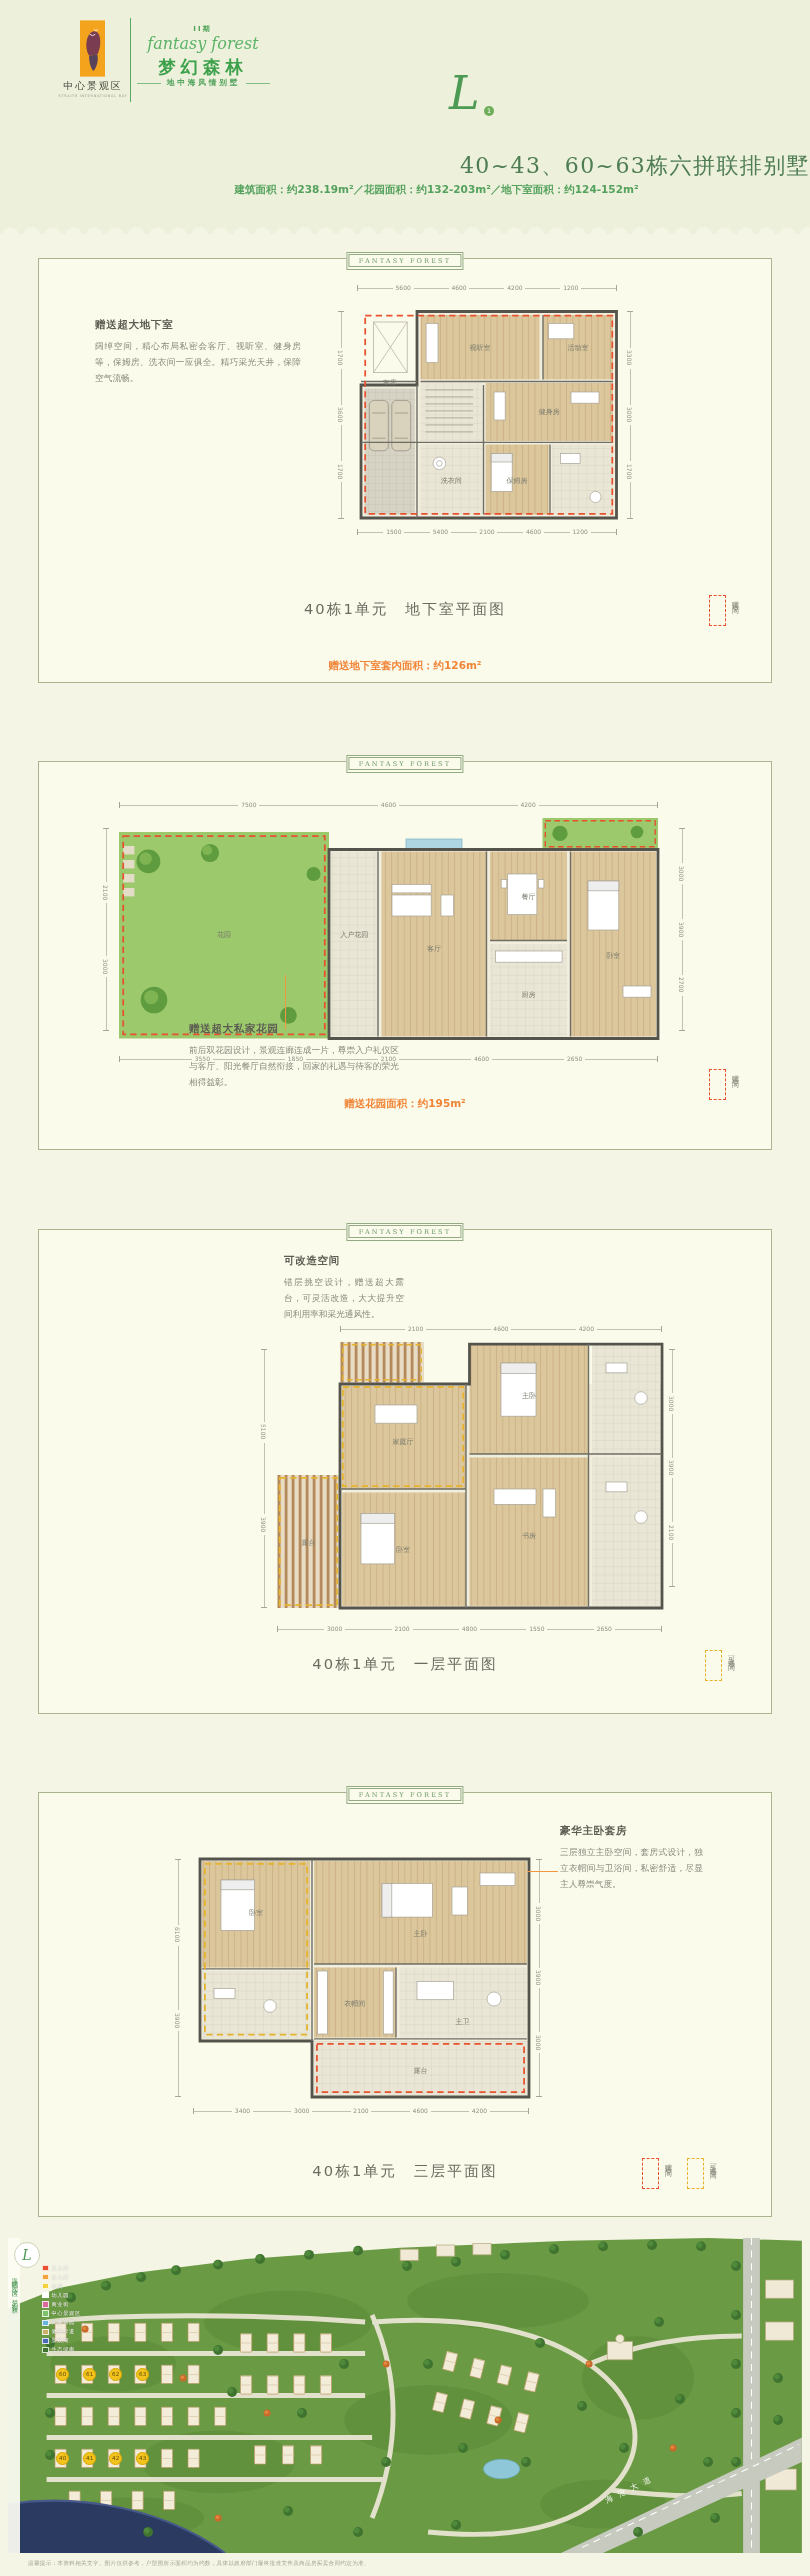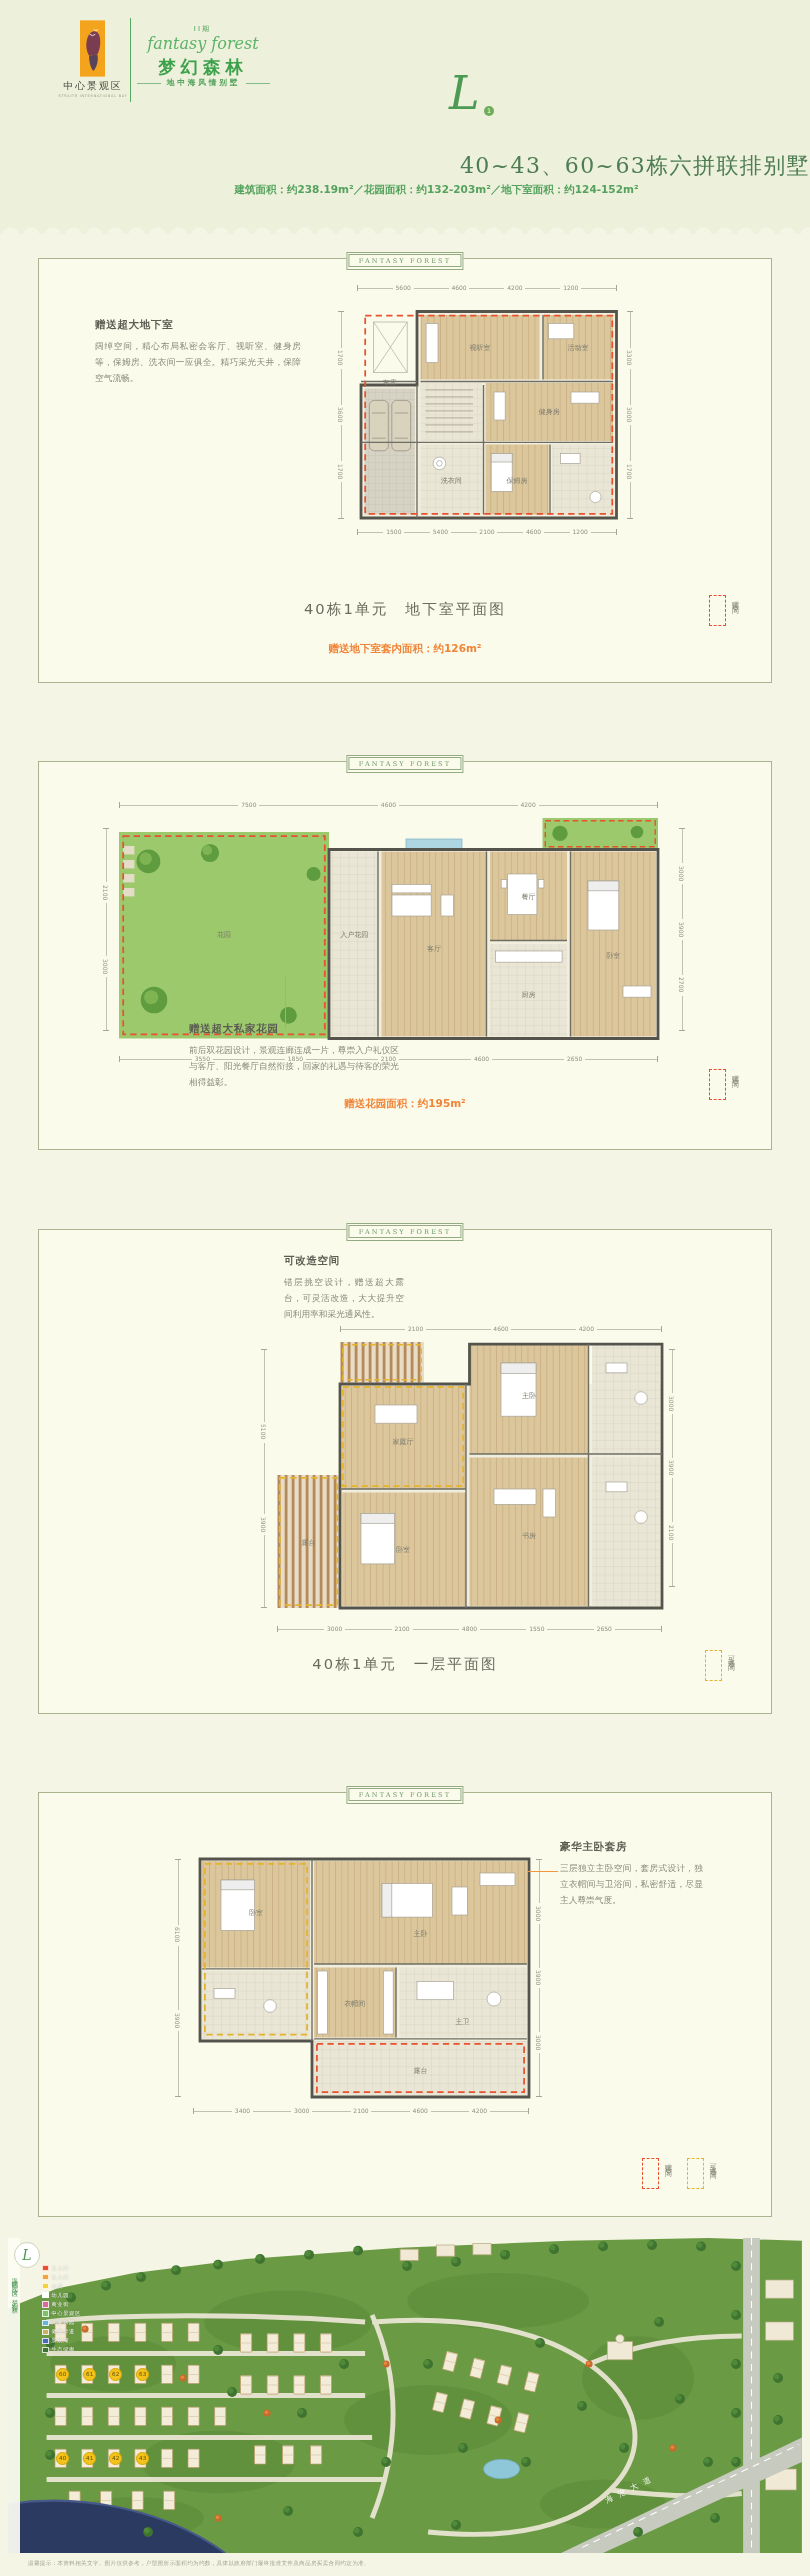--- a/index.html
+++ b/index.html
@@ -6,21 +6,21 @@
   .page{position:relative;width:810px;height:2576px;margin:0 auto;overflow:hidden;
         background:linear-gradient(#edf0da 0,#edf0da 238px,#f4f5e4 238px,#f4f5e4 100%);
         font-family:"DejaVu Sans","Liberation Sans",sans-serif;}
   .ab{position:absolute;}
 
   
   .brand-cn{left:44px;top:80px;width:98px;text-align:center;font-size:9.8px;color:#4b4b43;
             letter-spacing:2.1px;font-family:"DejaVu Serif","Liberation Serif",serif;}
   .brand-en{left:44px;top:94px;width:98px;text-align:center;font-size:3.5px;color:#9a9a8c;letter-spacing:0.7px;}
   .hdr-divider{left:130px;top:18px;width:0.7px;height:84px;background:#5aa963;}
-  .phase{left:157px;top:24px;width:91px;text-align:center;font-size:7px;color:#4ea257;letter-spacing:2.1px;font-weight:normal;}
+  .phase{left:157px;top:24px;width:91px;text-align:center;font-size:7px;color:#4ea257;letter-spacing:2.1px;font-weight:bold;}
   .script-title{left:140px;top:34px;width:126px;text-align:center;font-size:16px;color:#5cb369;
                 font-style:italic;font-family:"DejaVu Serif","Liberation Serif",serif;}
   .cn-title{left:147px;top:55px;width:112px;text-align:center;font-size:17.5px;font-weight:bold;color:#3da14c;letter-spacing:4.9px;}
   .tagline{left:125px;top:78px;width:157px;display:flex;align-items:center;justify-content:center;gap:5.6px;
            color:#53a35e;font-size:7.7px;letter-spacing:2.8px;font-weight:bold;}
   .tagline::before,.tagline::after{content:"";height:0.7px;width:24px;background:#82bd88;}
   .lmark{left:449px;top:70px;font-size:46px;line-height:46px;color:#4c9a53;font-style:italic;
          font-family:"DejaVu Serif","Liberation Serif",serif;}
   .lbadge{left:484px;top:106px;width:9.8px;height:9.8px;border-radius:50%;background:#6fae58;color:#fff;
           font-size:6.3px;display:flex;align-items:center;justify-content:center;}
@@ -203,21 +203,21 @@
         <span>3600</span>
         <span>1700</span>
       </div>
     <div class="dims-v" style="left:586px;top:52px;height:208px">
         <span>3300</span>
         <span>3000</span>
         <span>1700</span>
       </div>
 
     <div class="caption" style="top:341px">40栋1单元　地下室平面图</div>
-    <div class="highlight" style="top:383px">赠送地下室套内面积：约126m²</div>
+    <div class="highlight" style="top:400px">赠送地下室套内面积：约126m²</div>
     <div class="legend" style="left:670px;top:336px">
       <span class="box"></span>
       <span class="vt">赠送空间</span>
     </div>
   </div>
 
   <div class="panel p2">
     <div class="ribbon">
         <i>FANTASY FOREST</i>
       </div>
@@ -486,25 +486,26 @@
         <span>6100</span>
         <span>3900</span>
       </div>
     <div class="dims-v" style="left:495px;top:66px;height:238px">
         <span>3000</span>
         <span>3900</span>
         <span>3000</span>
       </div>
 
     <div class="leader-h" style="left:488px;top:78px;width:31px"></div>
-    <div class="note" style="left:521px;top:47px;width:143px">
+    <div class="note" style="left:521px;top:31px;width:143px">
       <b>豪华主卧套房</b>
       <p>三层独立主卧空间，套房式设计，独立衣帽间与卫浴间，私密舒适，尽显主人尊崇气度。</p>
     </div>
 
+    <div class="caption" style="top:369px">40栋1单元　三层平面图</div>
     <div class="legend-pair" style="left:603px;top:365px">
       <div class="legend">
         <span class="box"></span>
         <span class="vt">赠送空间</span>
       </div>
       <div class="legend">
         <span class="box yellow"></span>
         <span class="vt">可改造空间</span>
       </div>
     </div>

